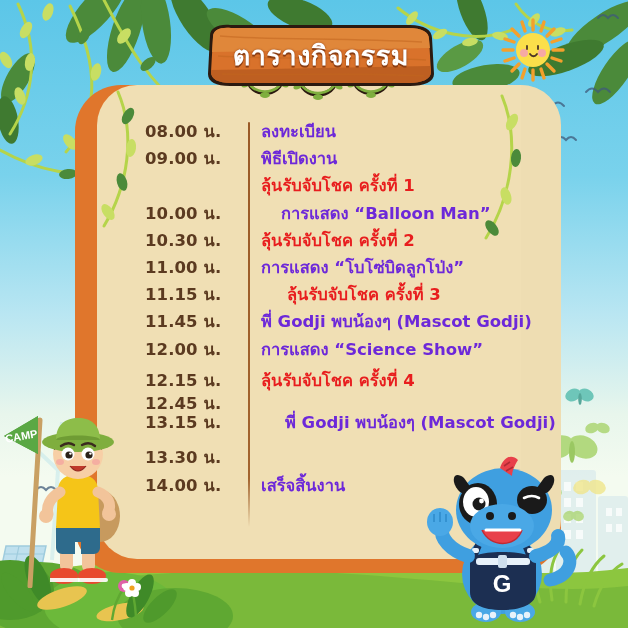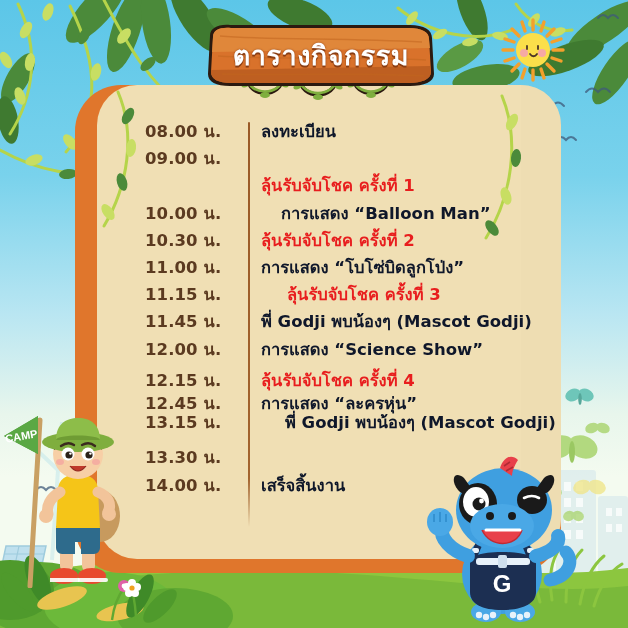--- a/index.html
+++ b/index.html
@@ -52,21 +52,21 @@
     position:absolute; left:0; width:570px; height:27px;
     display:flex; align-items:flex-start;
   }
   .time {
     width:166px; text-align:left; padding-left:70px;
     font-size:16.5px; font-weight:bold; color:#5b3a20;
     letter-spacing:.1px; white-space:nowrap;
   }
   .act {
     padding-left:20px; font-size:16.5px; font-weight:bold;
-    color:#0f172a; white-space:nowrap;
+    color:#6d28d9; white-space:nowrap;
   }
   .row.hl .act { color:#e81e1e; }
 
   
   .scout { position:absolute; left:2px; top:398px; width:140px; height:190px; }
   .godji { position:absolute; left:424px; top:452px; width:170px; height:176px; }
 </style>
 </head>
 <body>
 
@@ -370,20 +370,21 @@
 
   <div class="schedule">
     <div class="divider"></div>
     <div id="rows">
         <div class="row" style="top: 0px;">
           <div class="time">08.00 น.</div>
           <div class="act">ลงทะเบียน</div>
         </div>
         <div class="row" style="top: 27.2px;">
           <div class="time">09.00 น.</div>
+          <div class="act">พิธีเปิดงาน</div>
         </div>
         <div class="row hl" style="top: 54.4px;">
           <div class="time"></div>
           <div class="act">ลุ้นรับจับโชค ครั้งที่ 1</div>
         </div>
         <div class="row" style="top: 81.6px; gap: 20px;">
           <div class="time">10.00 น.</div>
           <div class="act">การแสดง “Balloon Man”</div>
         </div>
         <div class="row hl" style="top: 108.8px;">
@@ -405,21 +406,20 @@
         <div class="row" style="top: 217.6px;">
           <div class="time">12.00 น.</div>
           <div class="act">การแสดง “Science Show”</div>
         </div>
         <div class="row hl" style="top: 249px;">
           <div class="time">12.15 น.</div>
           <div class="act">ลุ้นรับจับโชค ครั้งที่ 4</div>
         </div>
         <div class="row" style="top: 272px;">
           <div class="time">12.45 น.</div>
-          <div class="act">การแสดง “ละครหุ่น”</div>
         </div>
         <div class="row" style="top: 291px; gap: 24px;">
           <div class="time">13.15 น.</div>
           <div class="act">พี่ Godji พบน้องๆ (Mascot Godji)</div>
         </div>
         <div class="row hl" style="top: 326.4px;">
           <div class="time">13.30 น.</div>
         </div>
         <div class="row" style="top: 353.6px;">
           <div class="time">14.00 น.</div>

